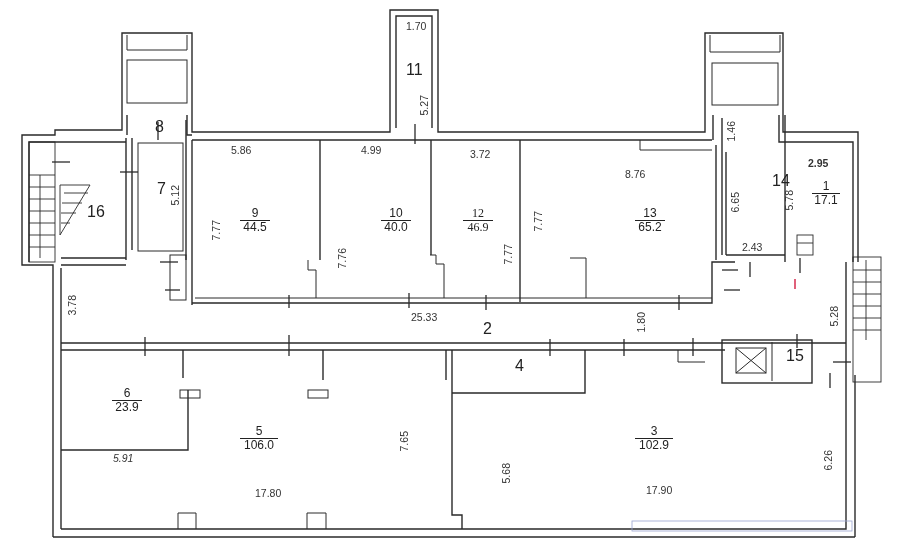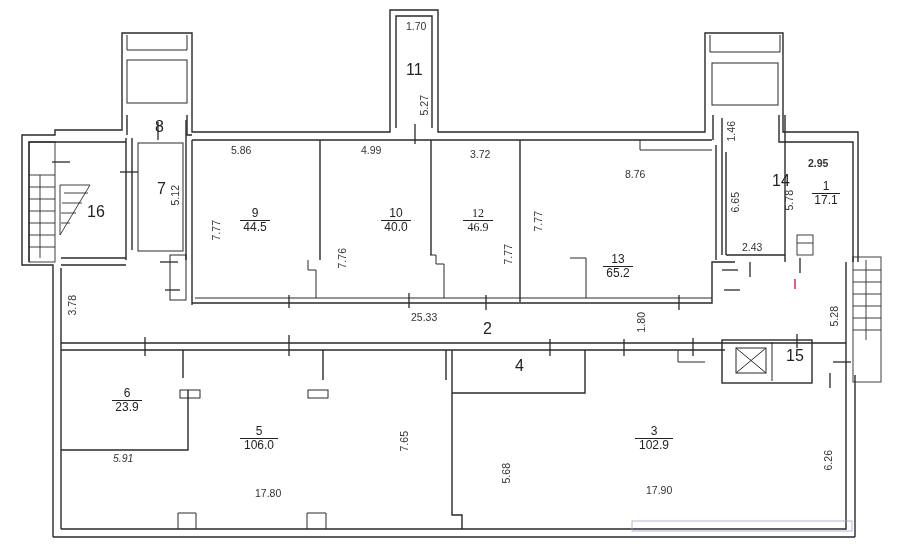--- a/index.html
+++ b/index.html
@@ -184,21 +184,21 @@
 </div>
 <div class="frac" style="left:369px;top:207px;width:30px;margin-left:12px;">
   <span class="num">10</span>
   <span class="area">40.0</span>
 </div>
 <div class="lbl" style="left:406px;top:62px;">11</div>
 <div class="frac" style="left:463px;top:207px;width:30px;font-family:Liberation Serif, serif;">
   <span class="num">12</span>
   <span class="area">46.9</span>
 </div>
-<div class="frac" style="left:603px;top:207px;width:30px;margin-top:46px;">
+<div class="frac" style="left:635px;top:207px;width:30px;">
   <span class="num">13</span>
   <span class="area">65.2</span>
 </div>
 <div class="lbl" style="left:772px;top:173px;">14</div>
 <div class="lbl" style="left:786px;top:348px;">15</div>
 <div class="lbl" style="left:87px;top:204px;">16</div>
 
 <div class="dim" style="left:406px;top:21px;">1.70</div>
 <div class="dim" style="left:231px;top:145px;">5.86</div>
 <div class="dim" style="left:361px;top:145px;text-align:center;">4.99</div>

